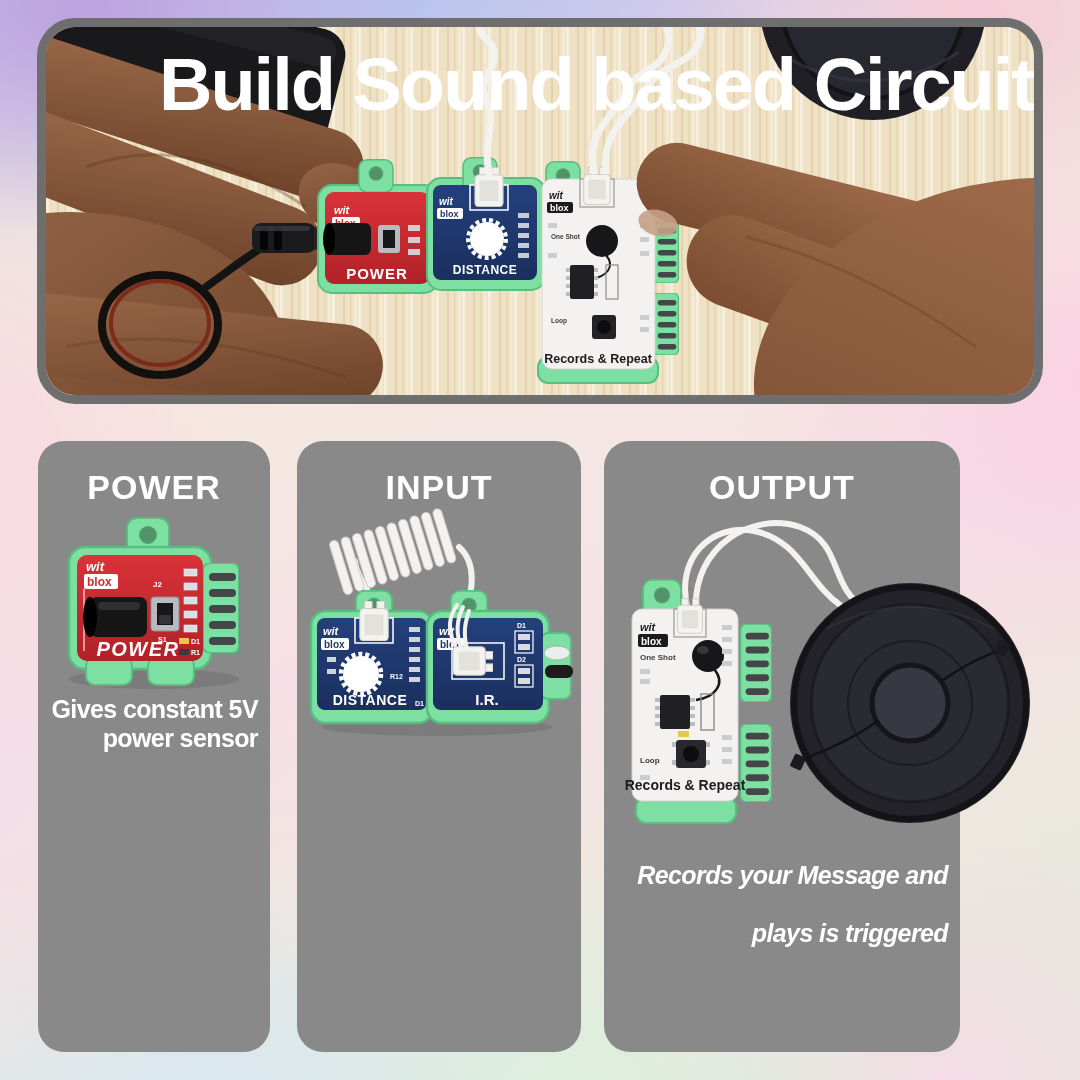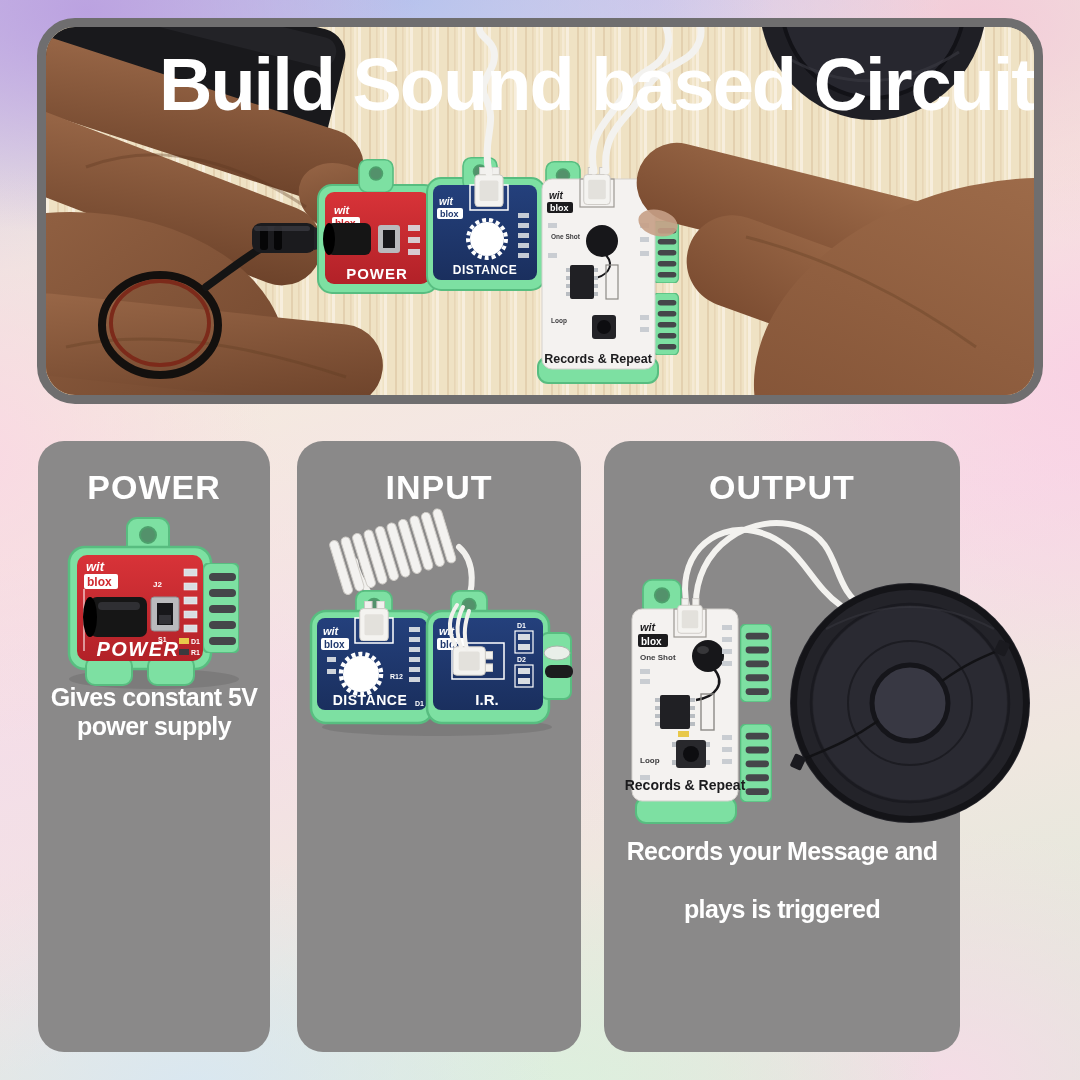--- a/index.html
+++ b/index.html
@@ -40,26 +40,26 @@
   #panel-output{left:604px;width:356px;}
   .panel h2{
     position:absolute;top:24px;left:0;right:0;margin:0;text-align:center;
     font-size:34px;line-height:44px;font-weight:bold;color:#ffffff;letter-spacing:1px;
   }
   .panel svg{position:absolute;display:block;}
   #svg-power{left:0;top:70px;}
   #svg-input{left:0;top:64px;}
   #svg-output{left:0;top:68px;}
   .desc{
-    position:absolute;left:0;right:0;margin:0;text-align:center;color:#ffffff;
+    position:absolute;left:0;right:0;margin:12px;text-align:right;color:#ffffff;
     font-weight:bold;font-size:25px;line-height:29px;letter-spacing:-0.6px;
   }
   #desc-power{top:242px;}
   #desc-input{top:294px;}
-  #desc-output{top:396px;}
+  #desc-output{top:408px;font-style:italic;}
   svg text{font-family:"Liberation Sans", sans-serif;}
 </style>
 </head>
 <body>
 
 <svg width="0" height="0" style="position:absolute" aria-hidden="true">
   <defs>
     <linearGradient id="redpcb" x1="0" y1="0" x2="0" y2="1">
       <stop offset="0" stop-color="#d83338"></stop>
         <stop offset="1" stop-color="#b22128"></stop>
@@ -284,21 +284,21 @@
         <rect x="146" y="114" width="13" height="7"></rect>
       </g>
       <rect x="141" y="127" width="10" height="6" fill="#e8c84a"></rect>
       <text x="153" y="133" font-size="7" font-weight="bold" fill="#ffffff">D1</text>
       <rect x="141" y="138" width="10" height="6" fill="#3a3a3e"></rect>
       <text x="153" y="144" font-size="7" font-weight="bold" fill="#ffffff">R1</text>
       <text x="100" y="145" font-size="20" font-weight="bold" font-style="italic" fill="#ffffff" text-anchor="middle" letter-spacing="1.5">POWER</text>
     </svg>
     <p class="desc" id="desc-power">
       <span>Gives constant 5V</span><br>
-      <span>power supply</span>
+      <span>power sensor</span>
     </p>
   </section>
 
   <section class="panel" id="panel-input">
     <h2>INPUT</h2>
     <svg id="svg-input" viewBox="0 0 280 232" width="280" height="232">
       <ellipse cx="140" cy="222" rx="115" ry="9" fill="rgba(60,60,60,.18)"></ellipse>
 
       <g>
         <path d="M78,100 C70,82 60,72 58,56" fill="none" stroke="#f2f1ee" stroke-width="6" stroke-linecap="round"></path>

